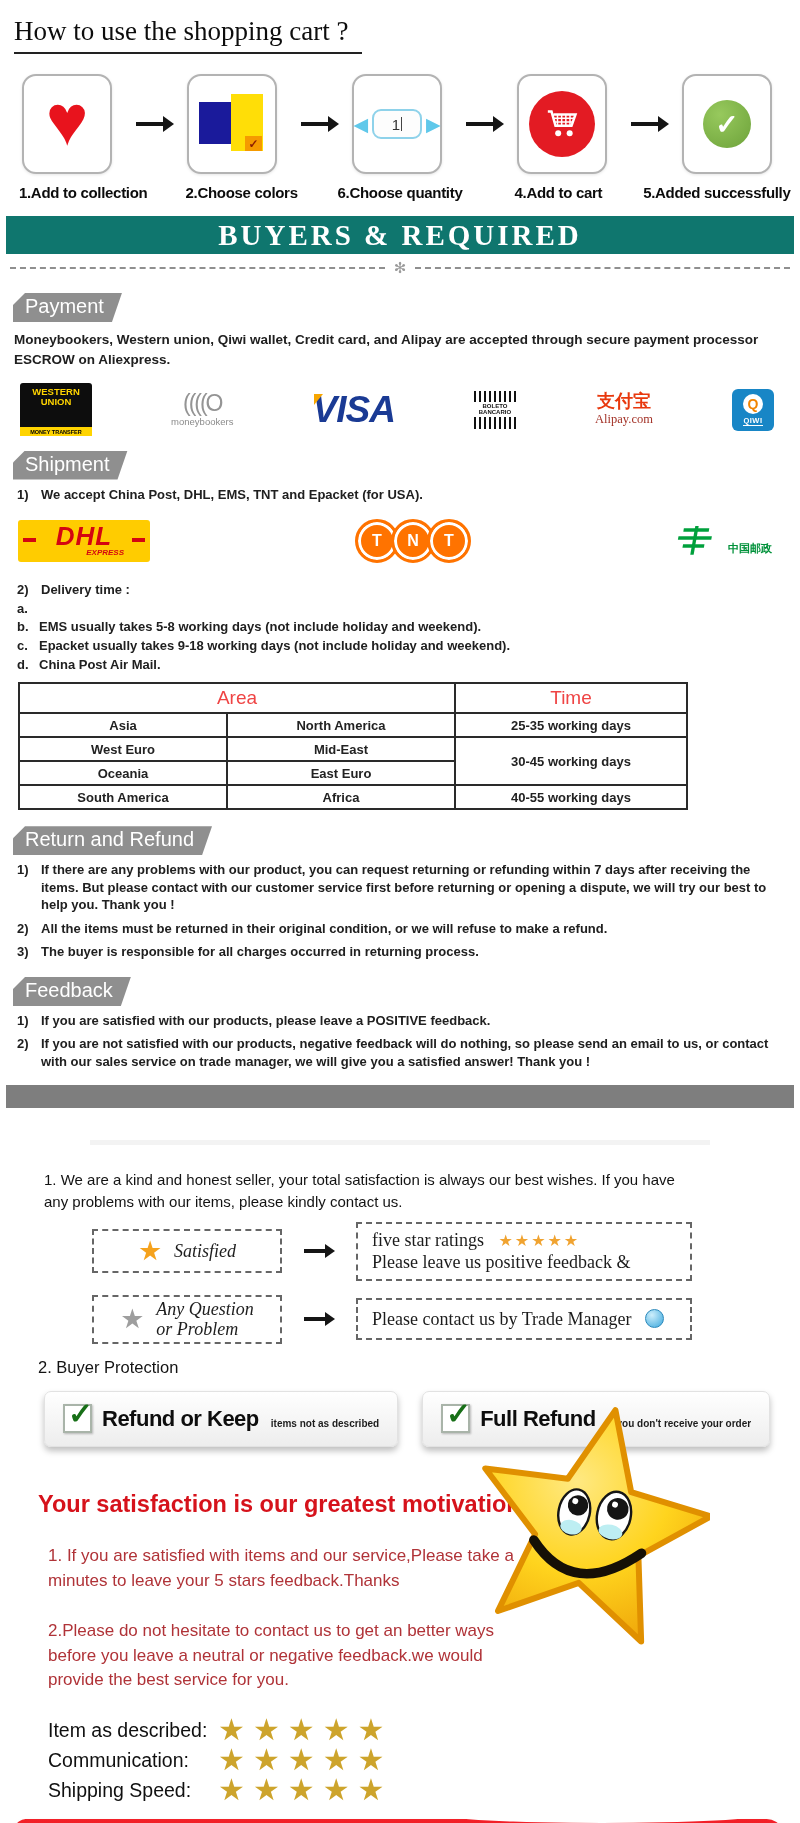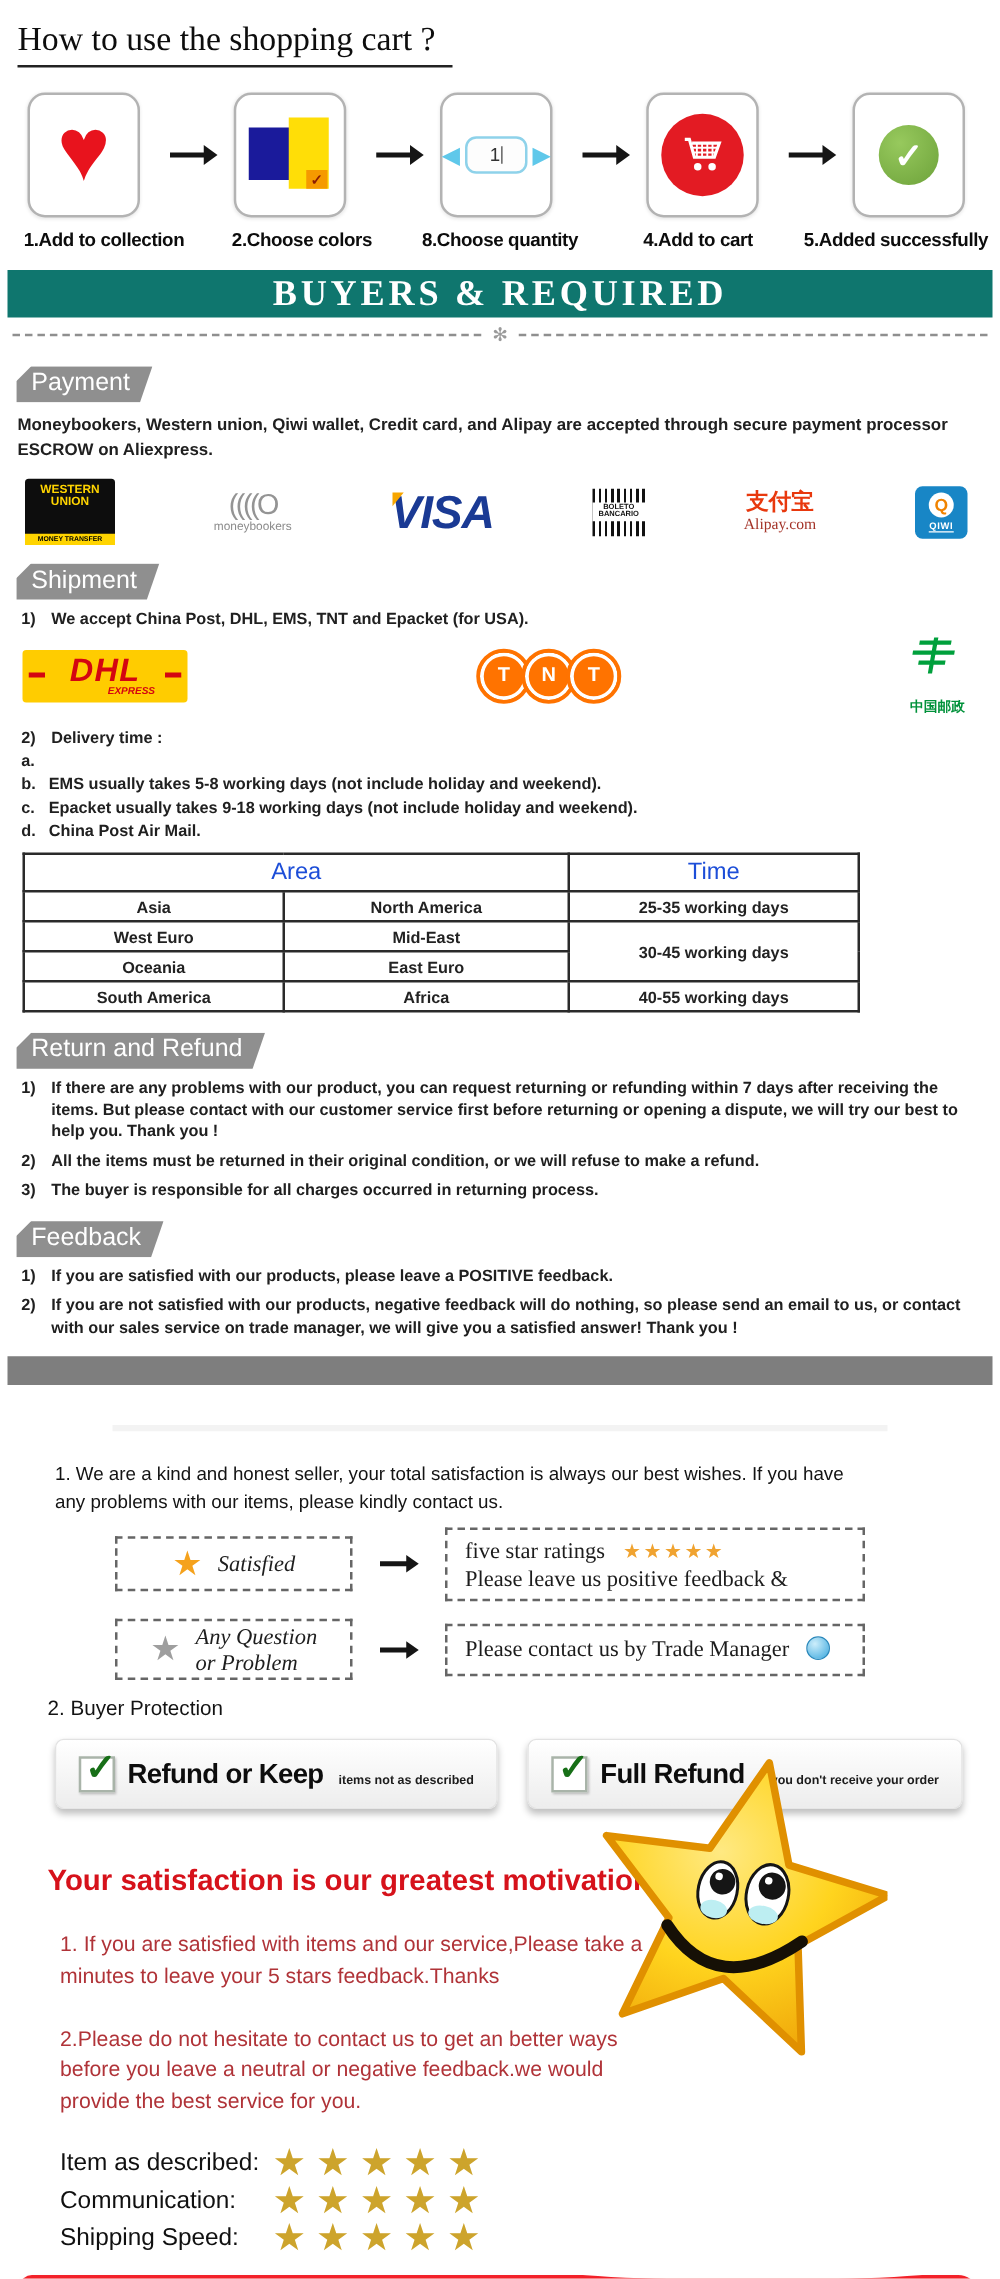--- a/index.html
+++ b/index.html
@@ -25,21 +25,21 @@
     display:flex;align-items:center;justify-content:center;font-size:12px;font-weight:700;color:#8c1d00;}
   .qty{display:flex;align-items:center;gap:4px;}
   .qty-tri{color:#5fc8ea;font-size:19px;line-height:1;}
   .qty-box{width:46px;height:26px;border:2px solid #8ed2ea;border-radius:9px;background:#fdfdfd;
     display:flex;align-items:center;justify-content:center;font-size:15px;color:#333;}
   .caret{width:1px;height:14px;background:#444;margin-left:1px;}
   .cart-circle{width:66px;height:66px;border-radius:50%;background:#e31b23;
     display:flex;align-items:center;justify-content:center;}
   .check-circle{width:48px;height:48px;border-radius:50%;color:#fff;font-size:28px;font-weight:700;
     background:radial-gradient(circle at 35% 30%,#97c95d,#6da23a);display:flex;align-items:center;justify-content:center;}
-  .step-labels{display:flex;margin:10px 4px 15px;justify-content:flex-end;}
+  .step-labels{display:flex;margin:10px 4px 15px;}
   .step-labels span{flex:1;text-align:center;font-weight:700;font-size:15px;color:#0c0c0c;letter-spacing:-.3px;}
 
   
   .black-banner{margin:12px 6px 0;height:38px;background:#0f766e;display:flex;align-items:center;justify-content:center;}
   .black-banner span{font-family:"Liberation Serif",serif;font-weight:700;font-size:29px;color:#fff;letter-spacing:3px;}
   .fancy-divider{display:flex;align-items:center;margin:5px 10px 0;}
   .fancy-divider .line{flex:1;border-top:2px dashed #8f8f8f;}
   .fancy-divider .ornament{margin:0 9px;font-size:15px;color:#9a9a9a;}
 
   
@@ -90,27 +90,27 @@
   .dhl{position:relative;width:132px;height:42px;background:#ffcc00;border-radius:3px;
     display:flex;flex-direction:column;align-items:center;justify-content:center;}
   .dhl-text{font-style:italic;font-weight:700;font-size:26px;color:#d40511;letter-spacing:1px;line-height:.9;}
   .dhl::before,.dhl::after{content:"";position:absolute;top:18px;width:13px;height:4px;background:#d40511;}
   .dhl::before{left:5px;} .dhl::after{right:5px;}
   .dhl-sub{font-style:italic;font-weight:700;font-size:8px;color:#d40511;align-self:flex-end;margin:0 26px 0 0;}
   .tnt{display:flex;align-items:center;padding-left:8px;}
   .tnt-circle{width:38px;height:38px;border-radius:50%;background:#ff7300;border:3px solid #ff7300;
     box-shadow:inset 0 0 0 3px #fff;color:#fff;display:flex;align-items:center;justify-content:center;
     font-weight:700;font-size:16px;margin-left:-8px;}
-  .cnpost{display:flex;flex-direction:column;align-items:flex-start;gap:16px;}
+  .cnpost{display:flex;flex-direction:row;align-items:flex-end;gap:16px;}
   .cnpost-label{font-size:11px;color:#00913a;font-weight:700;margin-top:2px;}
 
   
   .ship-table{border-collapse:collapse;margin:8px 0 0 18px;}
   .ship-table th,.ship-table td{border:2px solid #2a2a2a;}
-  .ship-table th{font-size:19px;font-weight:400;color:#1d4ed8;height:26px;}
+  .ship-table th{font-size:19px;font-weight:400;color:#ef4444;height:26px;}
   .ship-table td{font-size:13px;font-weight:700;color:#222;text-align:center;height:20px;padding:1px 4px;}
   .col-a{width:198px;} .col-b{width:218px;} .col-t{width:222px;}
 
   
   .gray-bar{margin:14px 6px 0;height:23px;background:#7e7e7e;}
   .light-bar{margin:32px 90px 0;height:5px;background:#f3f3f3;}
 
   
   .sat-intro{margin:24px 60px 0 44px;width:640px;font-size:15px;color:#131313;line-height:1.5;}
   .sat-row{display:flex;align-items:center;margin:8px 0 0 92px;}
@@ -200,21 +200,21 @@
     <div class="step-arrow"></div>
     <div class="step-card">
       <div class="check-circle">✓</div>
     </div>
   </div>
 
   
   <div class="step-labels">
     <span>1.Add to collection</span>
     <span>2.Choose colors</span>
-    <span>8.Choose quantity</span>
+    <span>6.Choose quantity</span>
     <span>4.Add to cart</span>
     <span>5.Added successfully</span>
   </div>
 
   
   <div class="black-banner">
     <span>BUYERS &amp; REQUIRED</span>
   </div>
   <div class="fancy-divider">
     <div class="line"></div>

